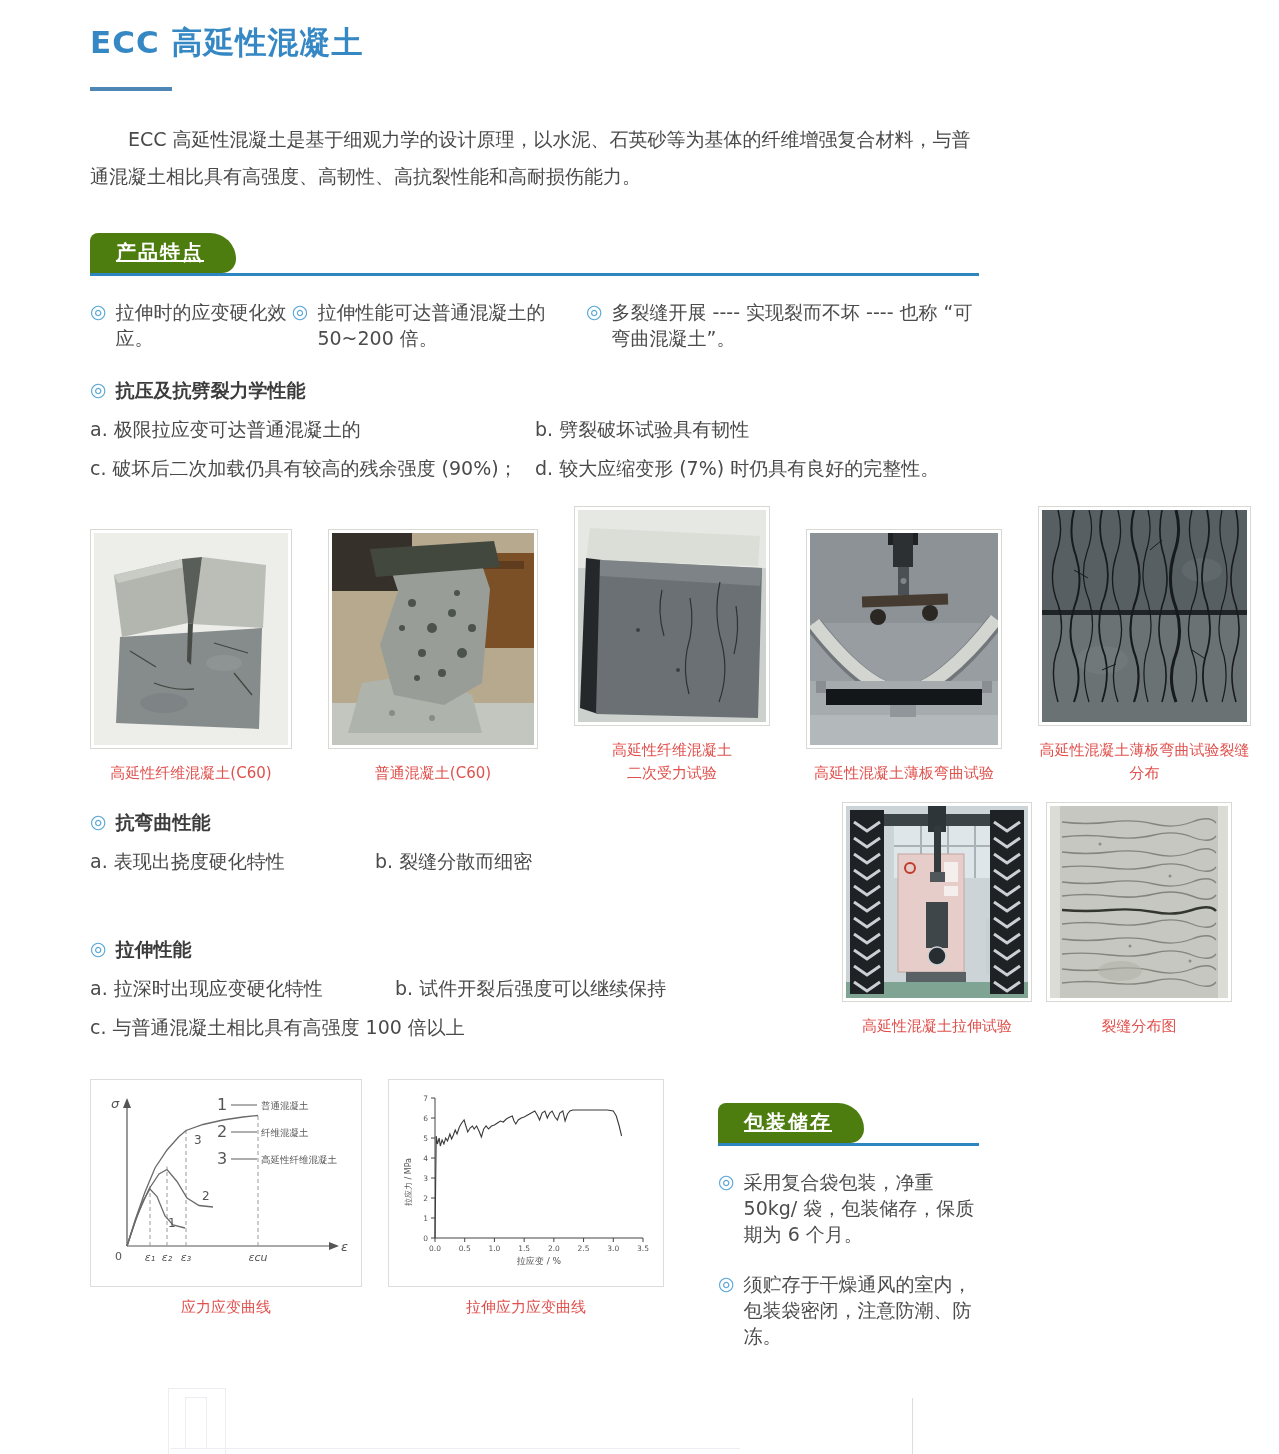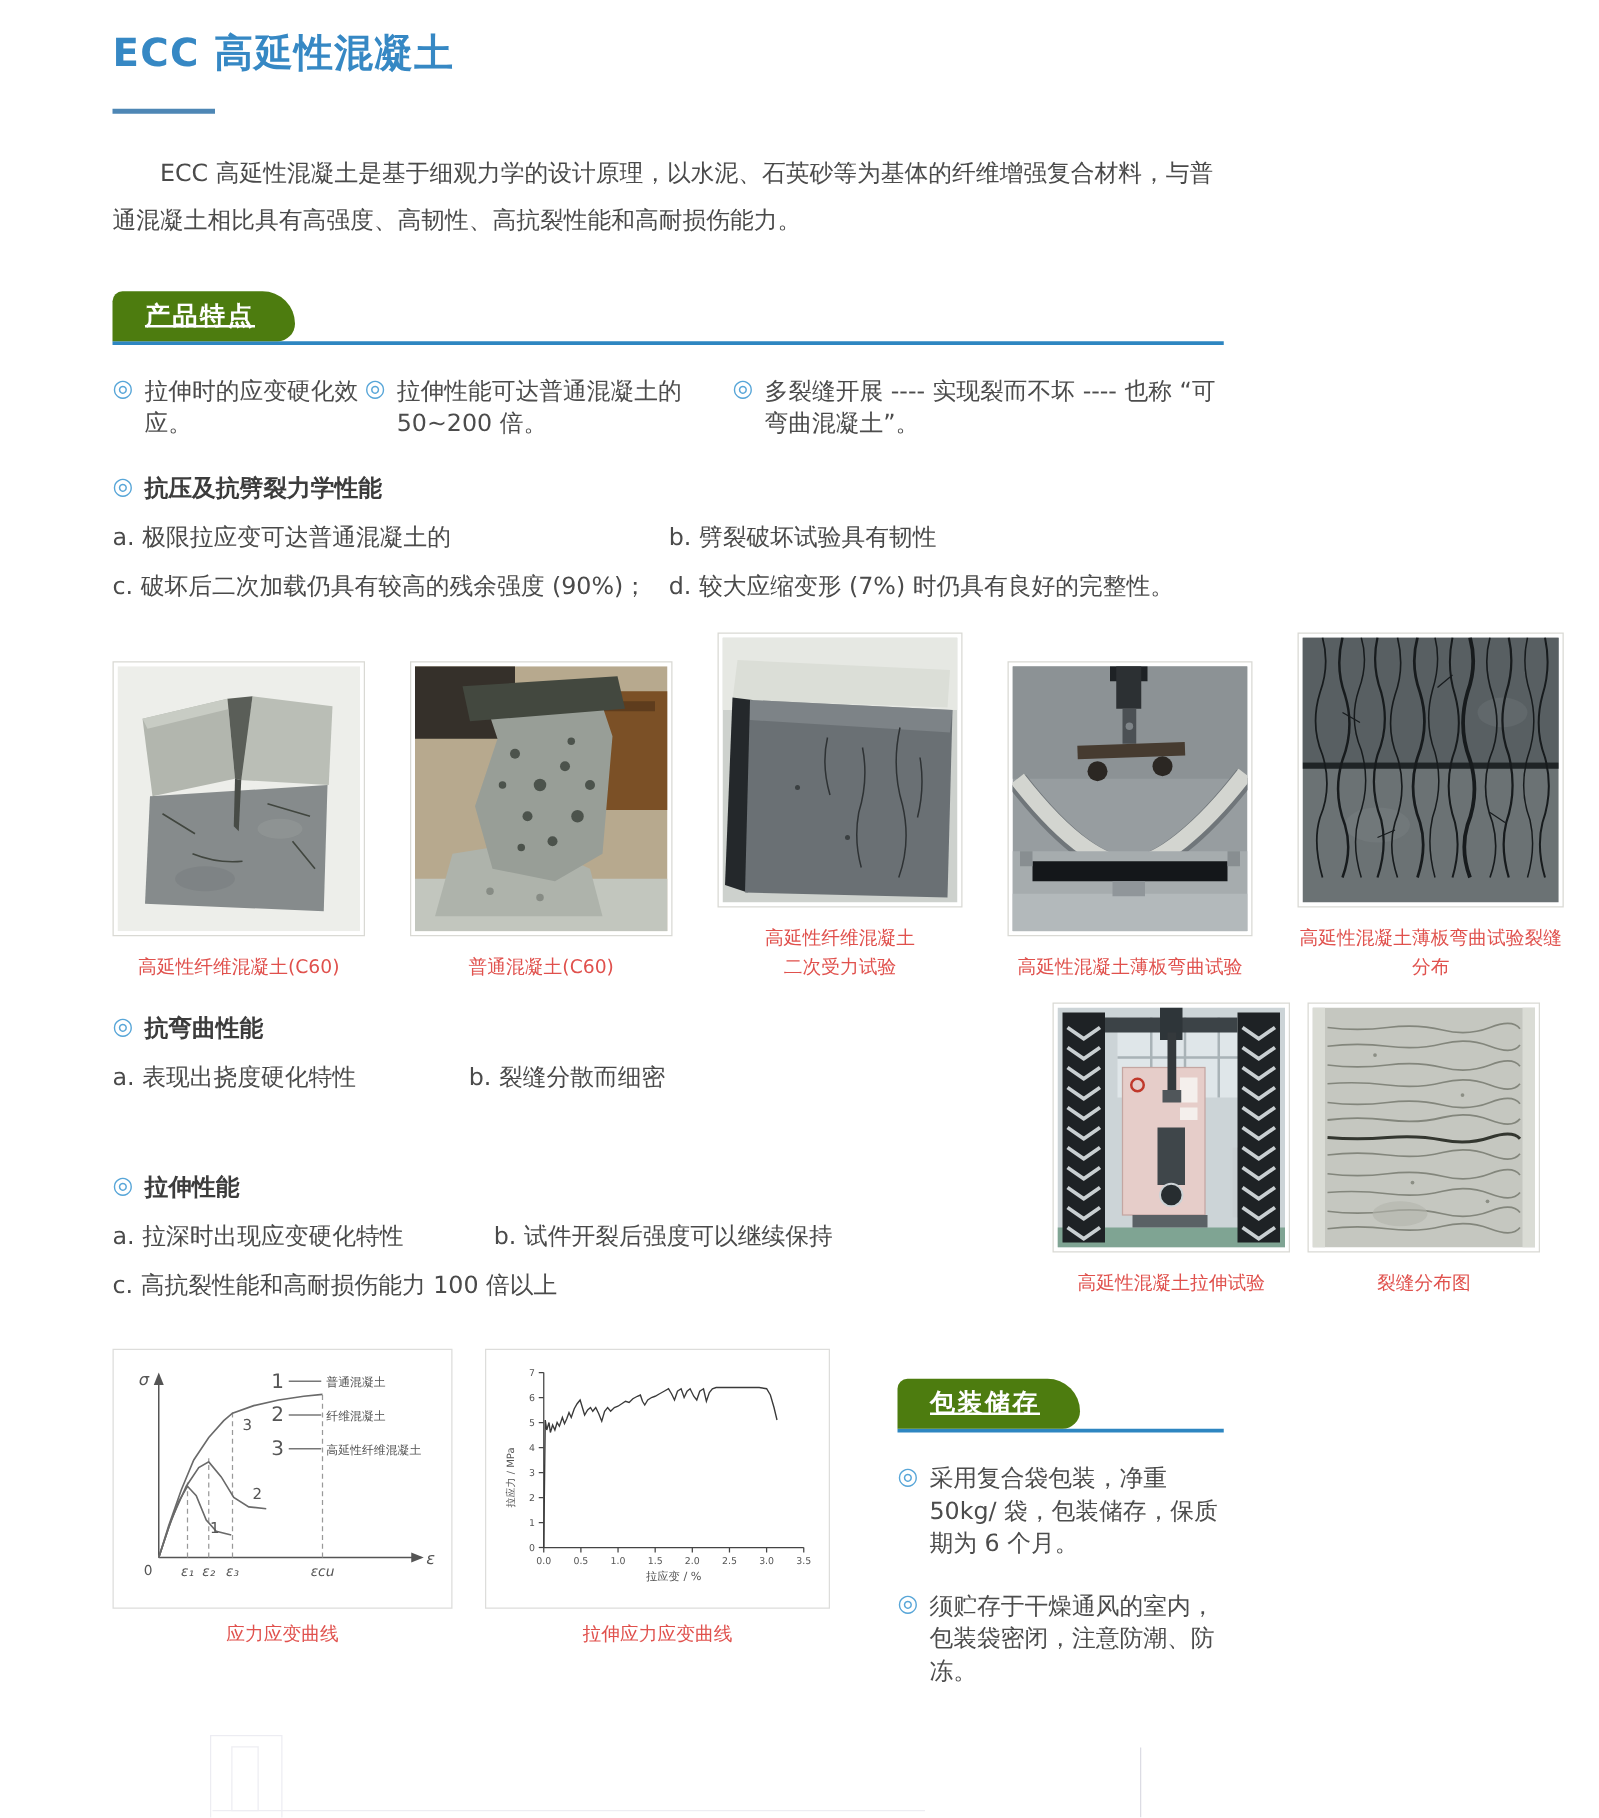--- a/index.html
+++ b/index.html
@@ -219,21 +219,21 @@
 
       <div class="subhead gap-tensile">
         <span class="ring">◎</span>
         <span>拉伸性能</span>
       </div>
       <div class="twocol twocol3">
         <div class="c1">a. 拉深时出现应变硬化特性</div>
         <div>b. 试件开裂后强度可以继续保持</div>
       </div>
       <div class="twocol">
-        <div>c. 高抗裂性能和高耐损伤能力 100 倍以上</div>
+        <div>c. 与普通混凝土相比具有高强度 100 倍以上</div>
       </div>
     </div>
 
     <div class="midright">
       <div class="fig">
         <span class="ph"><svg width="182" height="192">
           <rect width="182" height="192" fill="#ccd4d7"></rect>
           <rect x="48" y="8" width="108" height="64" fill="#dfe6e9"></rect>
           <path d="M75,8 V72 M102,8 V72 M129,8 V72 M48,40 H156" stroke="#a9b3b7" stroke-width="2" fill="none"></path>
           <rect x="140" y="112" width="34" height="56" fill="#c9d0d3"></rect>

